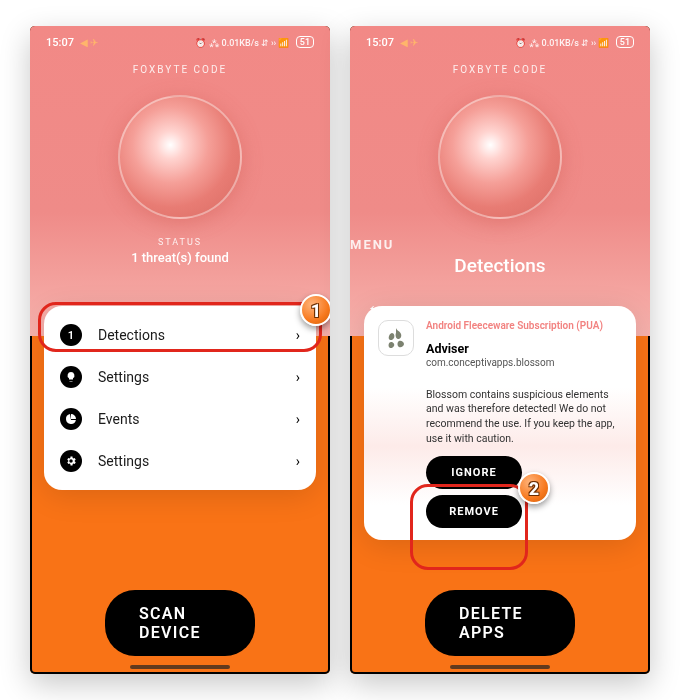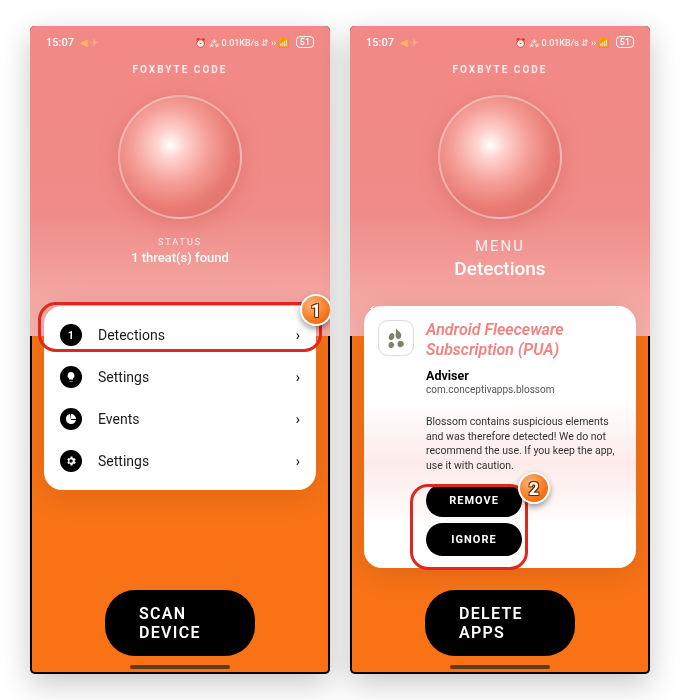--- a/index.html
+++ b/index.html
@@ -40,21 +40,21 @@
     font-size: 11px;
     color: #fff;
     font-weight: 500;
   }
   .status-left, .status-right { display: flex; align-items: center; gap: 6px; }
   .brand {
     text-align: center;
     color: #fff;
     font-size: 10px;
     letter-spacing: 2px;
-    font-weight: 700;
+    font-weight: 400;
     opacity: 0.85;
     margin-top: 6px;
   }
   .sphere {
     width: 124px;
     height: 124px;
     border-radius: 50%;
     margin: 20px auto 0;
     background: radial-gradient(circle at 42% 40%, #fff 0%, #ffd3cf 14%, #f59f98 38%, #e87c74 62%, #d86a62 100%);
     border: 2px solid rgba(255,255,255,0.4);
@@ -78,27 +78,26 @@
   }
   .back-arrow {
     position: absolute;
     left: 16px;
     bottom: 20px;
     color: #fff;
     font-size: 22px;
     line-height: 1;
   }
   .menu-label {
-    text-align: center;
-    color: #fff;
-    font-size: 15px;
+    color: #fff;
+    font-size: 13px;
     letter-spacing: 2px;
     opacity: .85;
     margin-top: 18px;
-    font-weight: 400;
+    font-weight: 700;
   }
   .menu-title {
     text-align: center;
     color: #fff;
     font-size: 19px;
     font-weight: 500;
     margin-top: 2px;
   }
 
   .card-area {
@@ -201,21 +200,21 @@
   }
   .app-icon {
     width: 36px; height: 36px;
     border-radius: 10px;
     background: #fff;
     border: 1px solid #ddd;
     display:flex; align-items:center; justify-content:center;
     flex: 0 0 36px;
   }
   .app-icon svg { width: 24px; height: 24px; }
-  .threat-title { color: #f28280; font-size: 16px; font-weight: 600; line-height: 1.25; font-style: italic; }
+  .threat-title { color: #f28280; font-size: 10px; font-weight: 600; line-height: 1.25; }
   .app-name { font-size: 12.5px; font-weight: 700; margin-top: 8px; }
   .app-id { font-size: 10px; color: #555; margin-top: 1px; }
   .threat-desc { font-size: 10.5px; color: #333; line-height: 1.4; margin-top: 20px; }
   .action-stack { margin-top: 10px; display: flex; flex-direction: column; gap: 6px; width: 96px; }
   .pill-btn {
     background: #000;
     color: #fff;
     border-radius: 20px;
     font-size: 11px;
     font-weight: 700;
@@ -317,22 +316,22 @@
               <path fill="#7c8270" d="M12 2c1 3 4 3 5 6s-1 5-3 5-3-4-2-6zm-4 5c2 0 3 3 2 5s-4 3-5 1 1-6 3-6zm7 8c2-1 5 1 5 3s-3 4-5 3-2-5 0-6zm-8 1c2 0 4 2 3 4s-4 3-5 1 0-5 2-5z"></path>
             </svg>
         </div>
         <div style="flex:1">
           <div class="threat-title">Android Fleeceware Subscription (PUA)</div>
           <div class="app-name">Adviser</div>
           <div class="app-id">com.conceptivapps.blossom</div>
           <div class="threat-desc">Blossom contains suspicious elements and was therefore detected! We do not recommend the use. If you keep the app, use it with caution.</div>
           <div style="display:flex;align-items:flex-start">
             <div class="action-stack">
+              <div class="pill-btn">IGNORE</div>
               <div class="pill-btn">REMOVE</div>
-              <div class="pill-btn">IGNORE</div>
             </div>
           </div>
         </div>
       </div>
     </div>
 
     <div class="highlight-frame" style="left:60px;top:148px;width:118px;height:86px"></div>
 
     <div class="cta-btn">DELETE APPS</div>
   </div>

